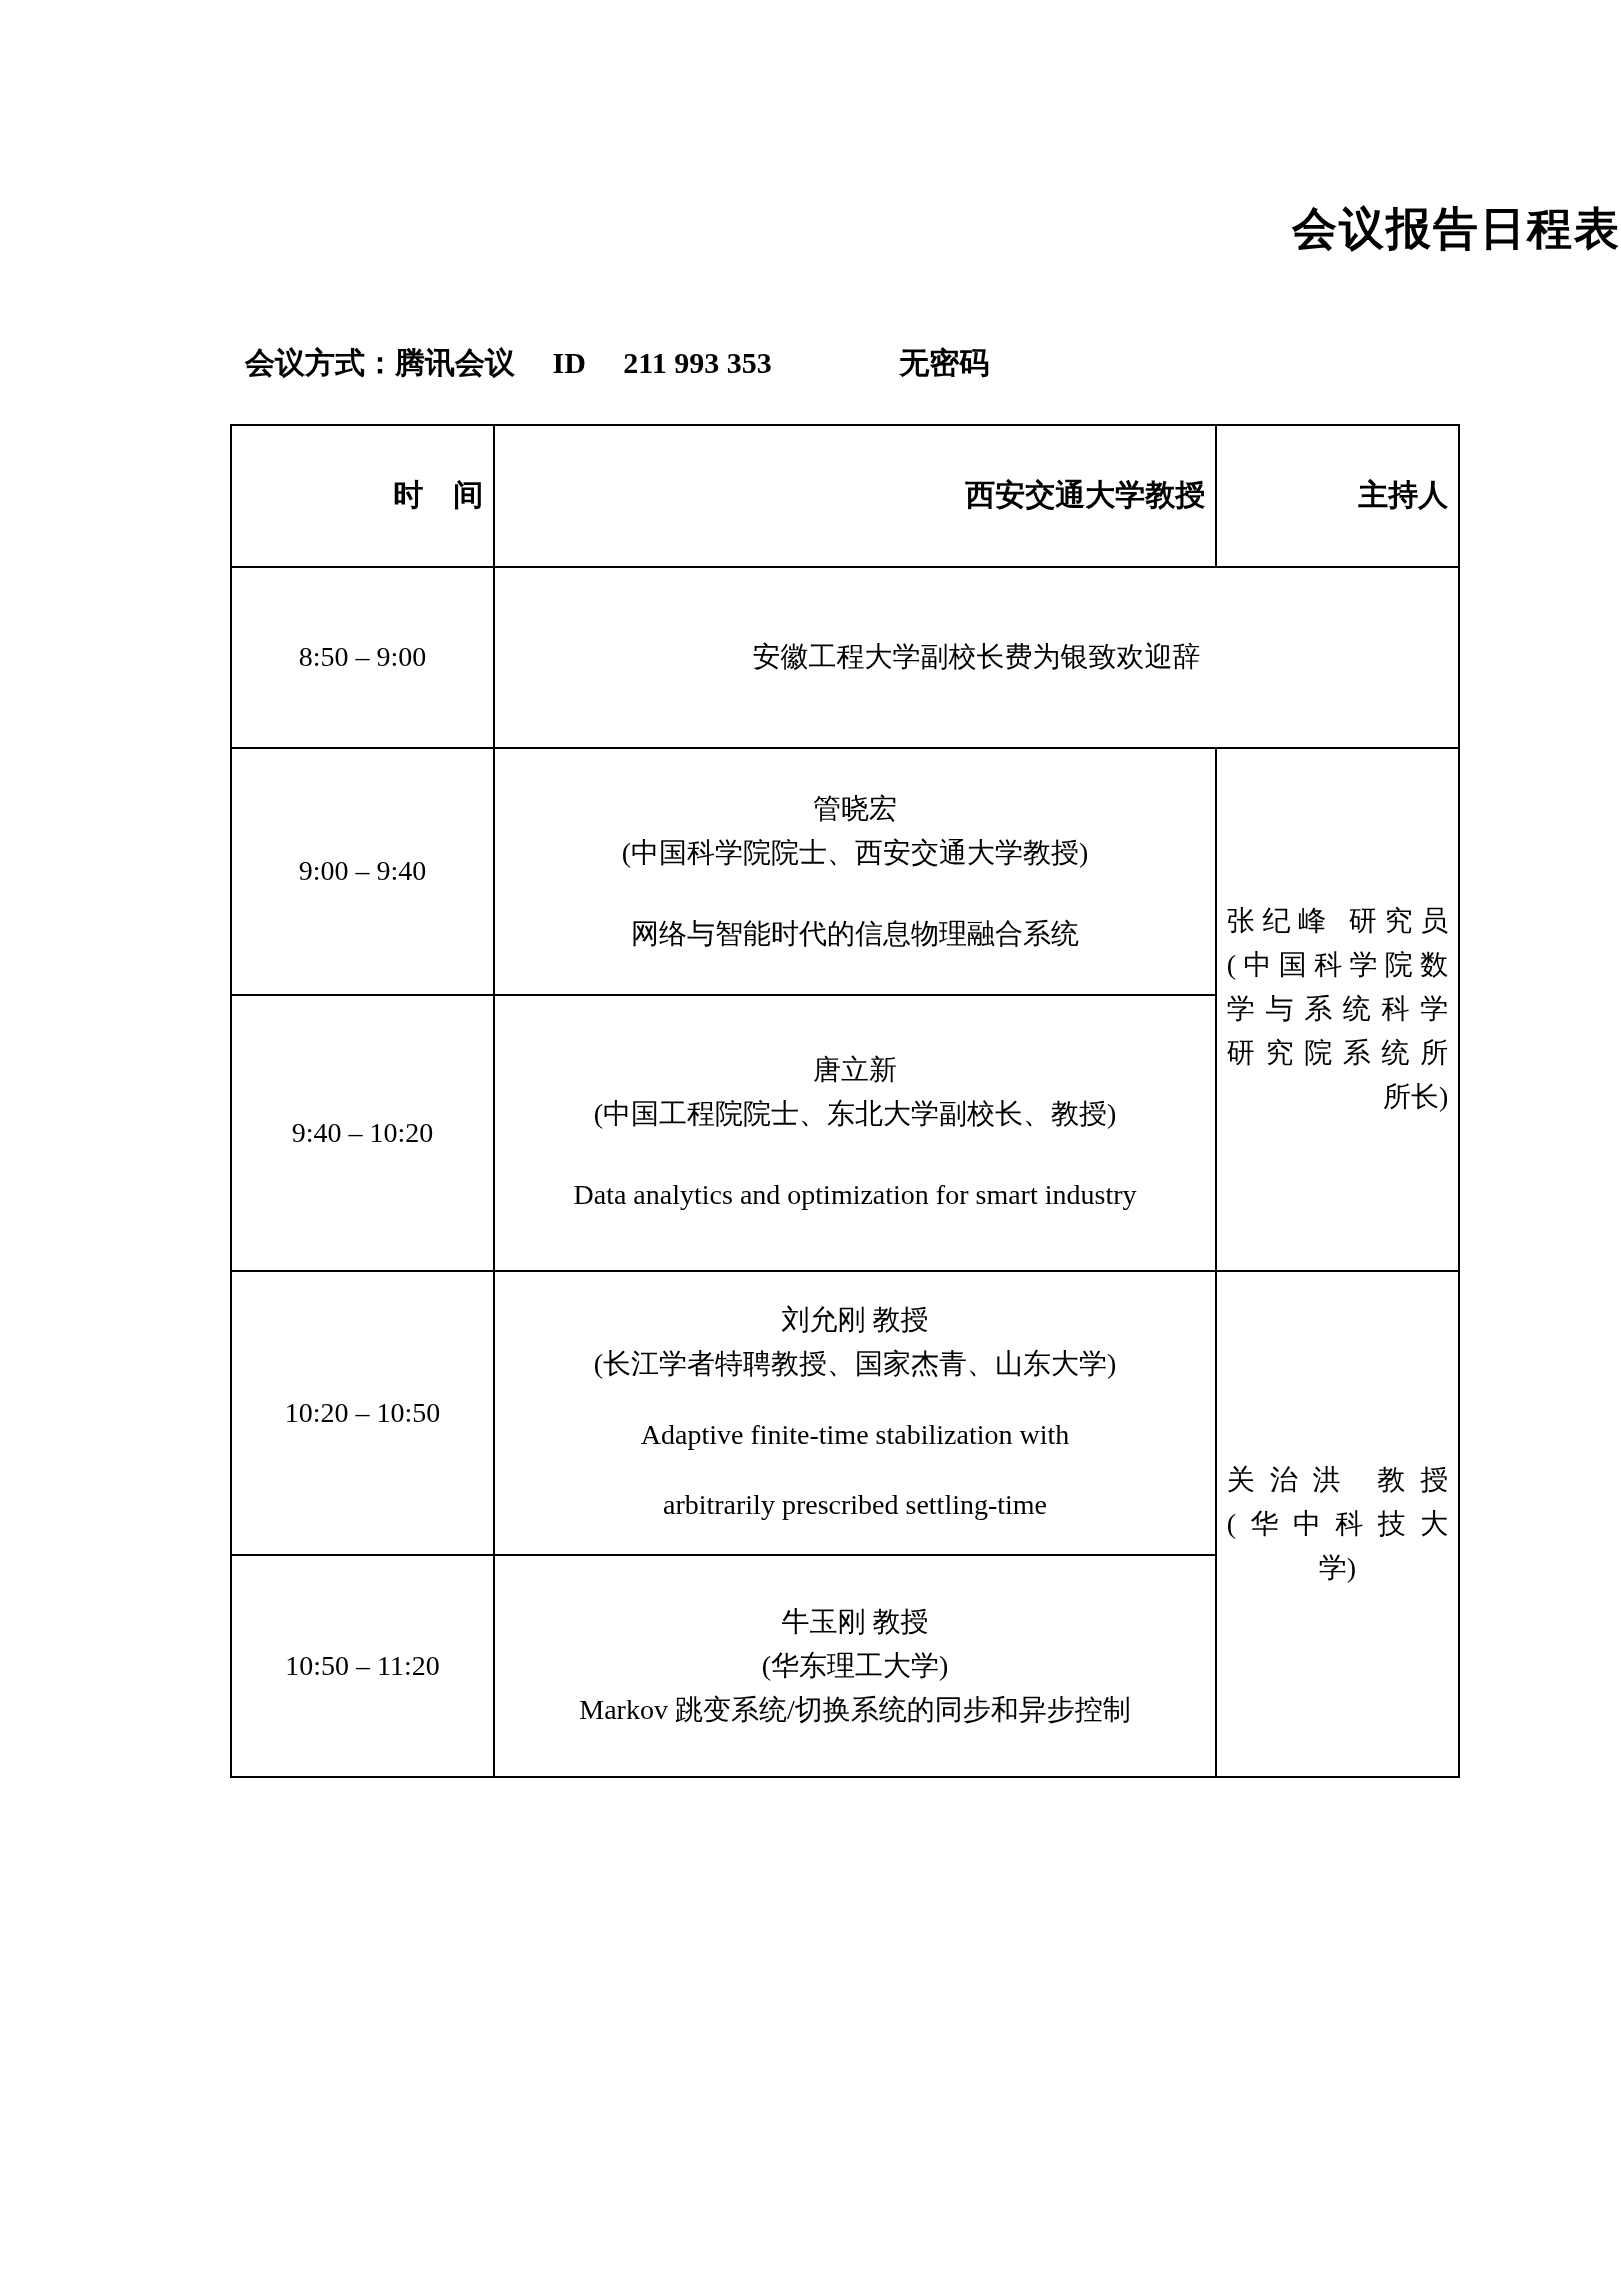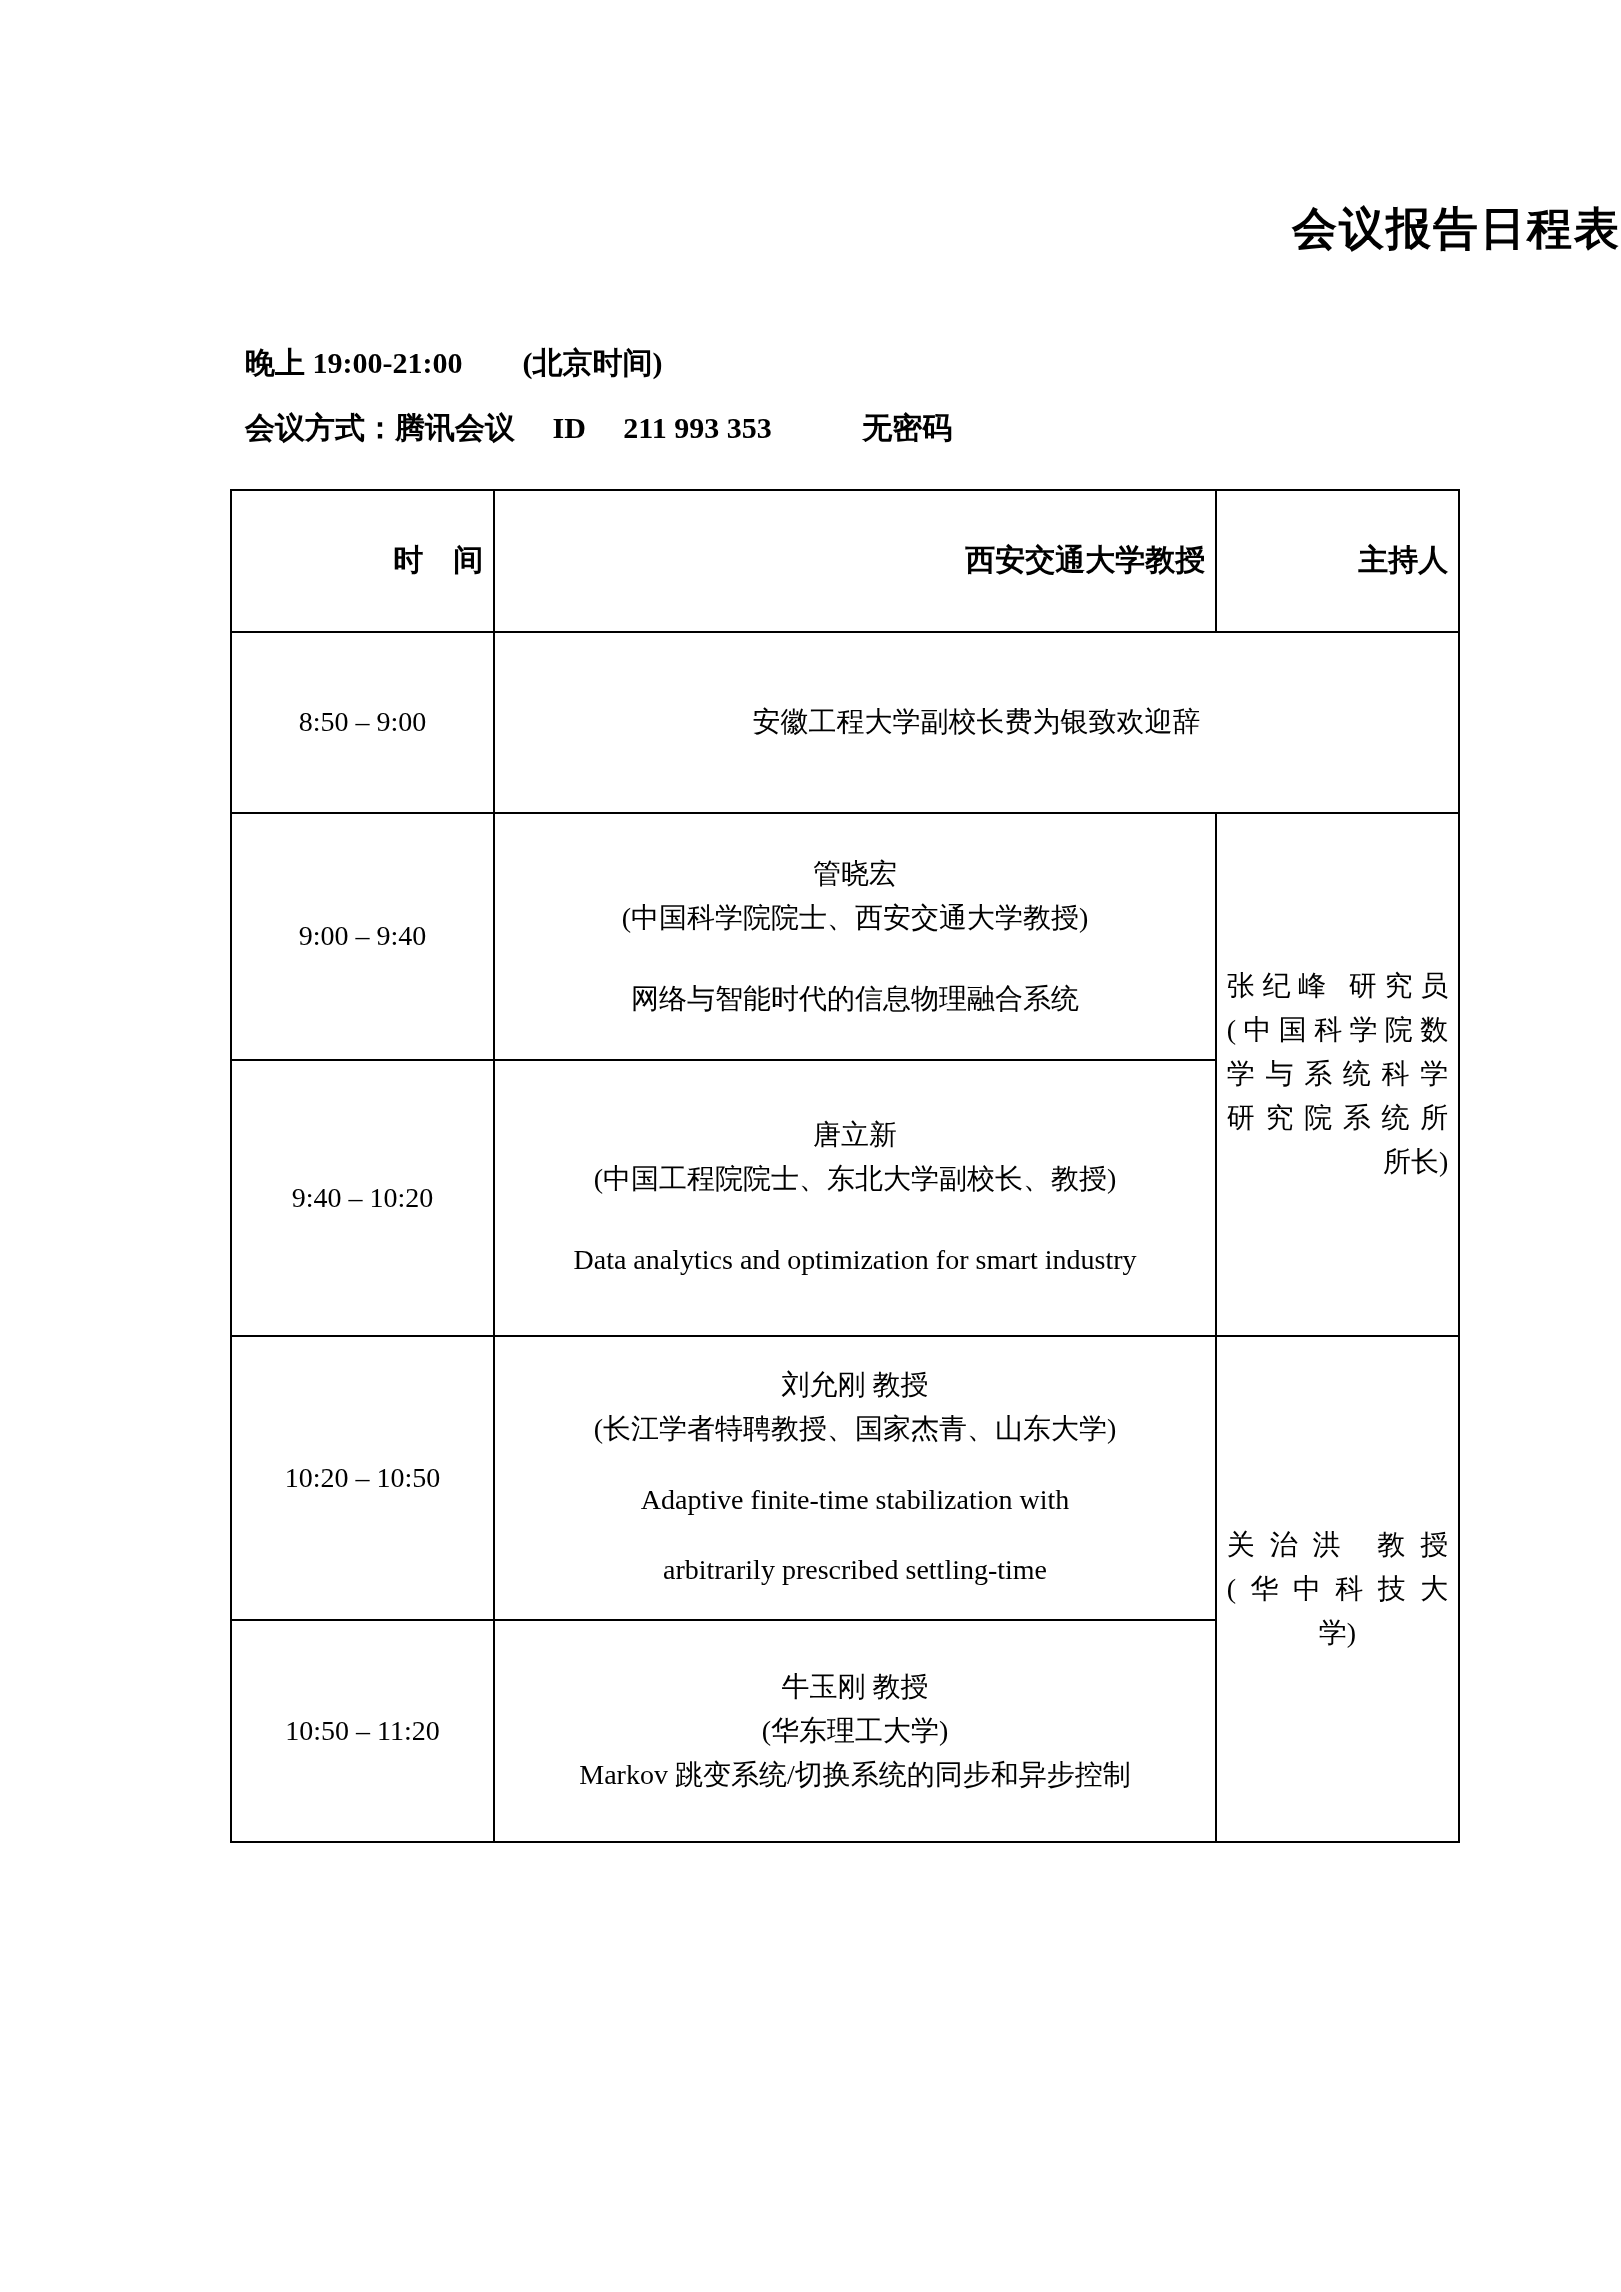--- a/index.html
+++ b/index.html
@@ -35,21 +35,21 @@
     margin-right: 157px;
     font-size: 30px;
     font-weight: bold;
   }
   .info-line {
     line-height: 65px;
     white-space: nowrap;
   }
   .meeting-line .no-password {
     display: inline-block;
-    margin-left: 83px;
+    margin-left: 120px;
   }
   
   table.schedule {
     margin-top: 29px;
     margin-left: 230px;
     width: 1228px;
     border-collapse: collapse;
     table-layout: fixed;
     border: 2.9px solid #000000;
   }
@@ -105,21 +105,20 @@
   .hline.center { text-align: center; }
 </style>
 </head>
 <body>
 
 <div class="page">
 
   <div class="doc-title">会议报告日程表</div>
 
   <div class="info-block">
-    <div class="info-line">晚上 19:00-21:00　　(北京时间)</div>
     <div class="info-line meeting-line">
       <span>会议方式：腾讯会议　 ID　 211 993 353</span>
       <span class="no-password">无密码</span>
     </div>
   </div>
 
   <table class="schedule">
     <colgroup>
       <col class="c-time">
       <col class="c-speaker">

